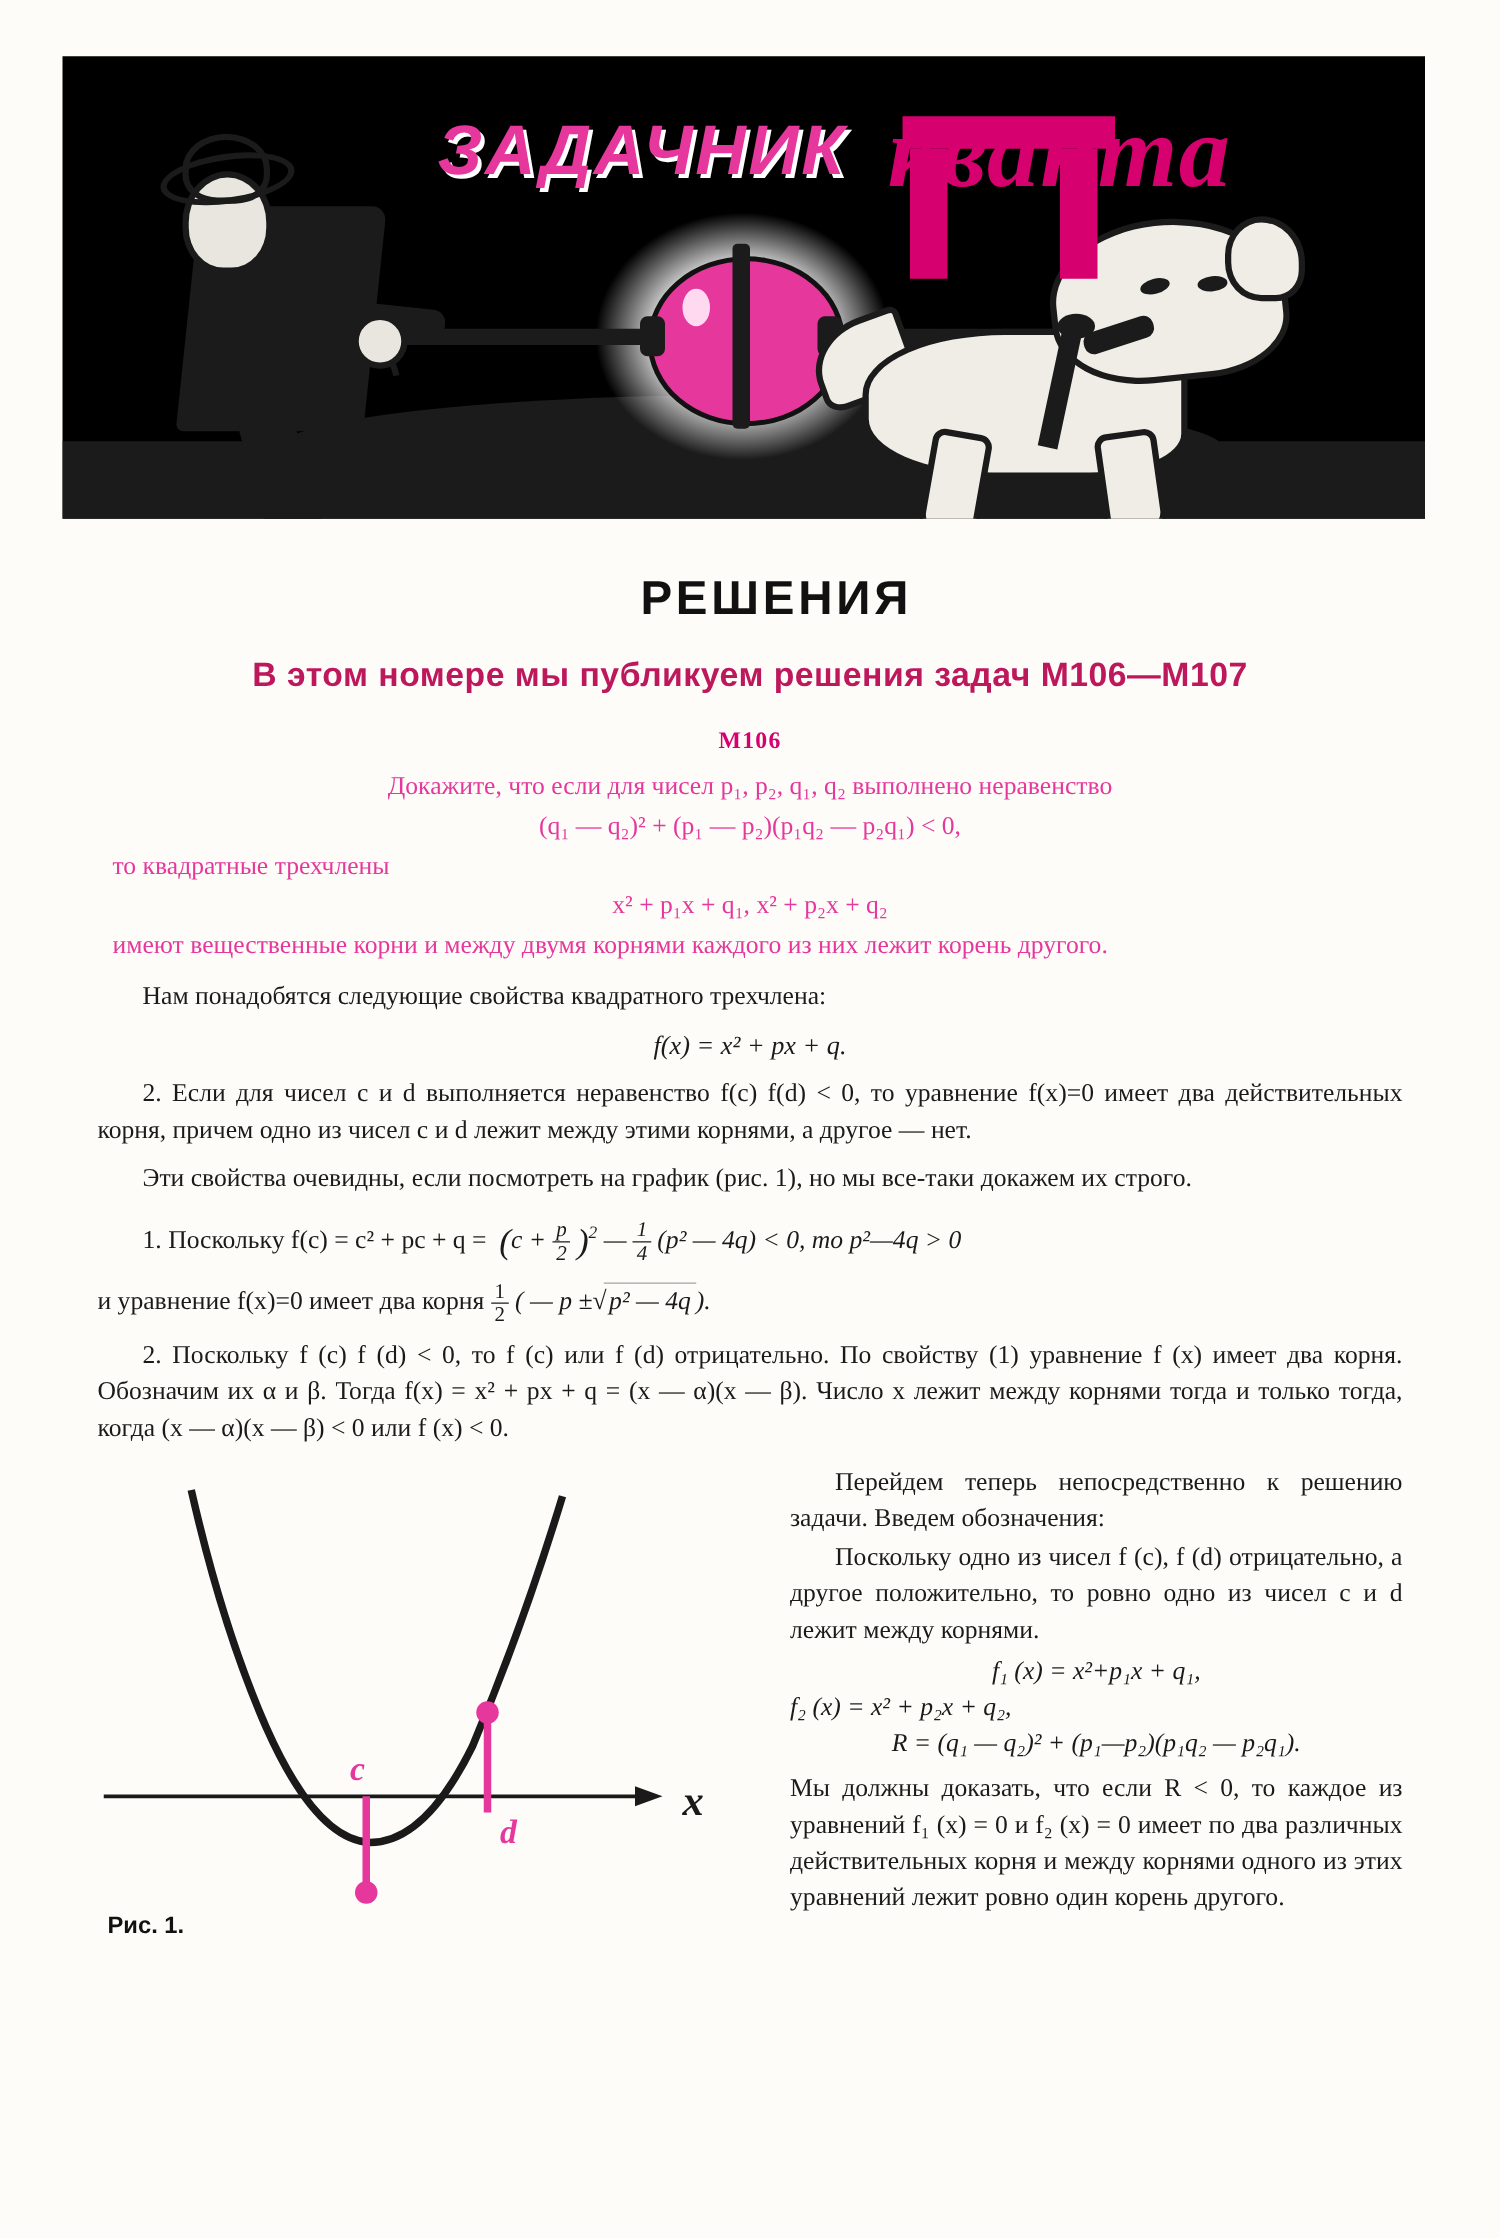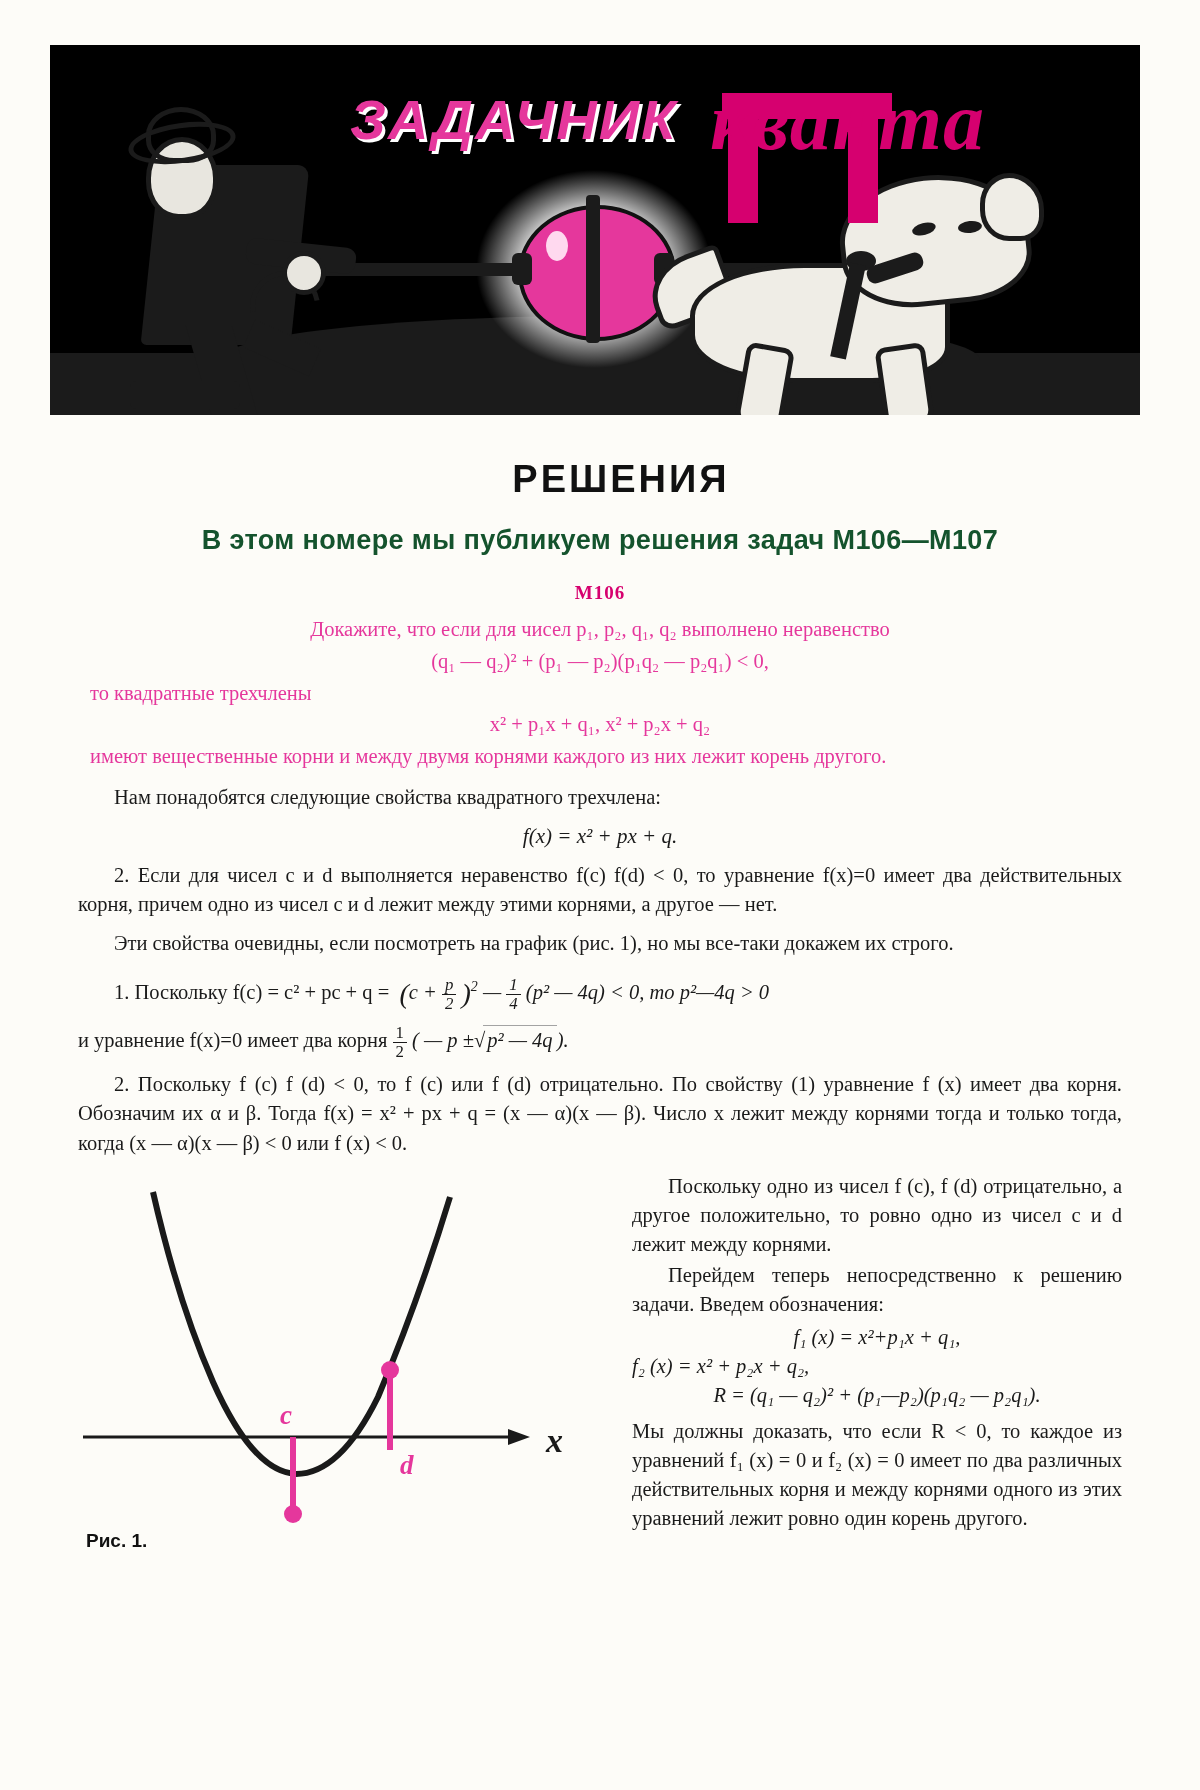--- a/index.html
+++ b/index.html
@@ -177,21 +177,21 @@
     color:#111;
     padding-left:42px;
   }
   h2.subtitle{
     margin:24px 0 0 0;
     text-align:center;
     font-family:"Liberation Sans", sans-serif;
     font-weight:bold;
     font-size:27px;
     letter-spacing:0.4px;
-    color:#14532d;
+    color:#be185d;
   }
   .problem-no{
     margin:26px 0 0 0;
     text-align:center;
     font-family:Liberation Serif, serif;
     font-weight:bold;
     font-size:19px;
     color:#d6006f;
     letter-spacing:1px;
   }
@@ -365,22 +365,22 @@
           <circle cx="312" cy="188" r="9" fill="#e5379c"></circle>
 
           <text x="202" y="242" font-family="Liberation Serif, serif" font-style="italic" font-size="27" font-weight="bold" fill="#e5379c">c</text>
           <text x="322" y="292" font-family="Liberation Serif, serif" font-style="italic" font-size="27" font-weight="bold" fill="#e5379c">d</text>
           <text x="468" y="270" font-family="Liberation Serif, serif" font-style="italic" font-size="34" font-weight="bold" fill="#1a1a1a">x</text>
         </svg>
         <div class="fig-caption">Рис. 1.</div>
       </div>
 
       <div class="col-right">
+        <p class="indent">Перейдем теперь непосредственно к решению задачи.  Введем обозначения:</p>
         <p class="indent">Поскольку одно из чисел  f (c), f (d) отрицательно, а другое положительно, то ровно одно из чисел c и d лежит между корнями.</p>
-        <p class="indent">Перейдем теперь непосредственно к решению задачи.  Введем обозначения:</p>
         <p style="text-align:center;margin:4px 0 0 0;" class="math">f₁ (x) = x²+p₁x + q₁,</p>
         <p style="text-align:left;margin:0;" class="math">f₂ (x) = x² + p₂x + q₂,</p>
         <p style="text-align:center;margin:0 0 6px 0;" class="math">R = (q₁ — q₂)² + (p₁—p₂)(p₁q₂ — p₂q₁).</p>
         <p>Мы должны доказать,  что если R &lt; 0, то каждое из уравнений  f₁ (x) = 0 и f₂ (x) = 0 имеет по два  различных  действительных корня  и  между  корнями одного из этих уравнений лежит ровно один корень другого.</p>
       </div>
 
     </div>
 
   </div>
 </div>

